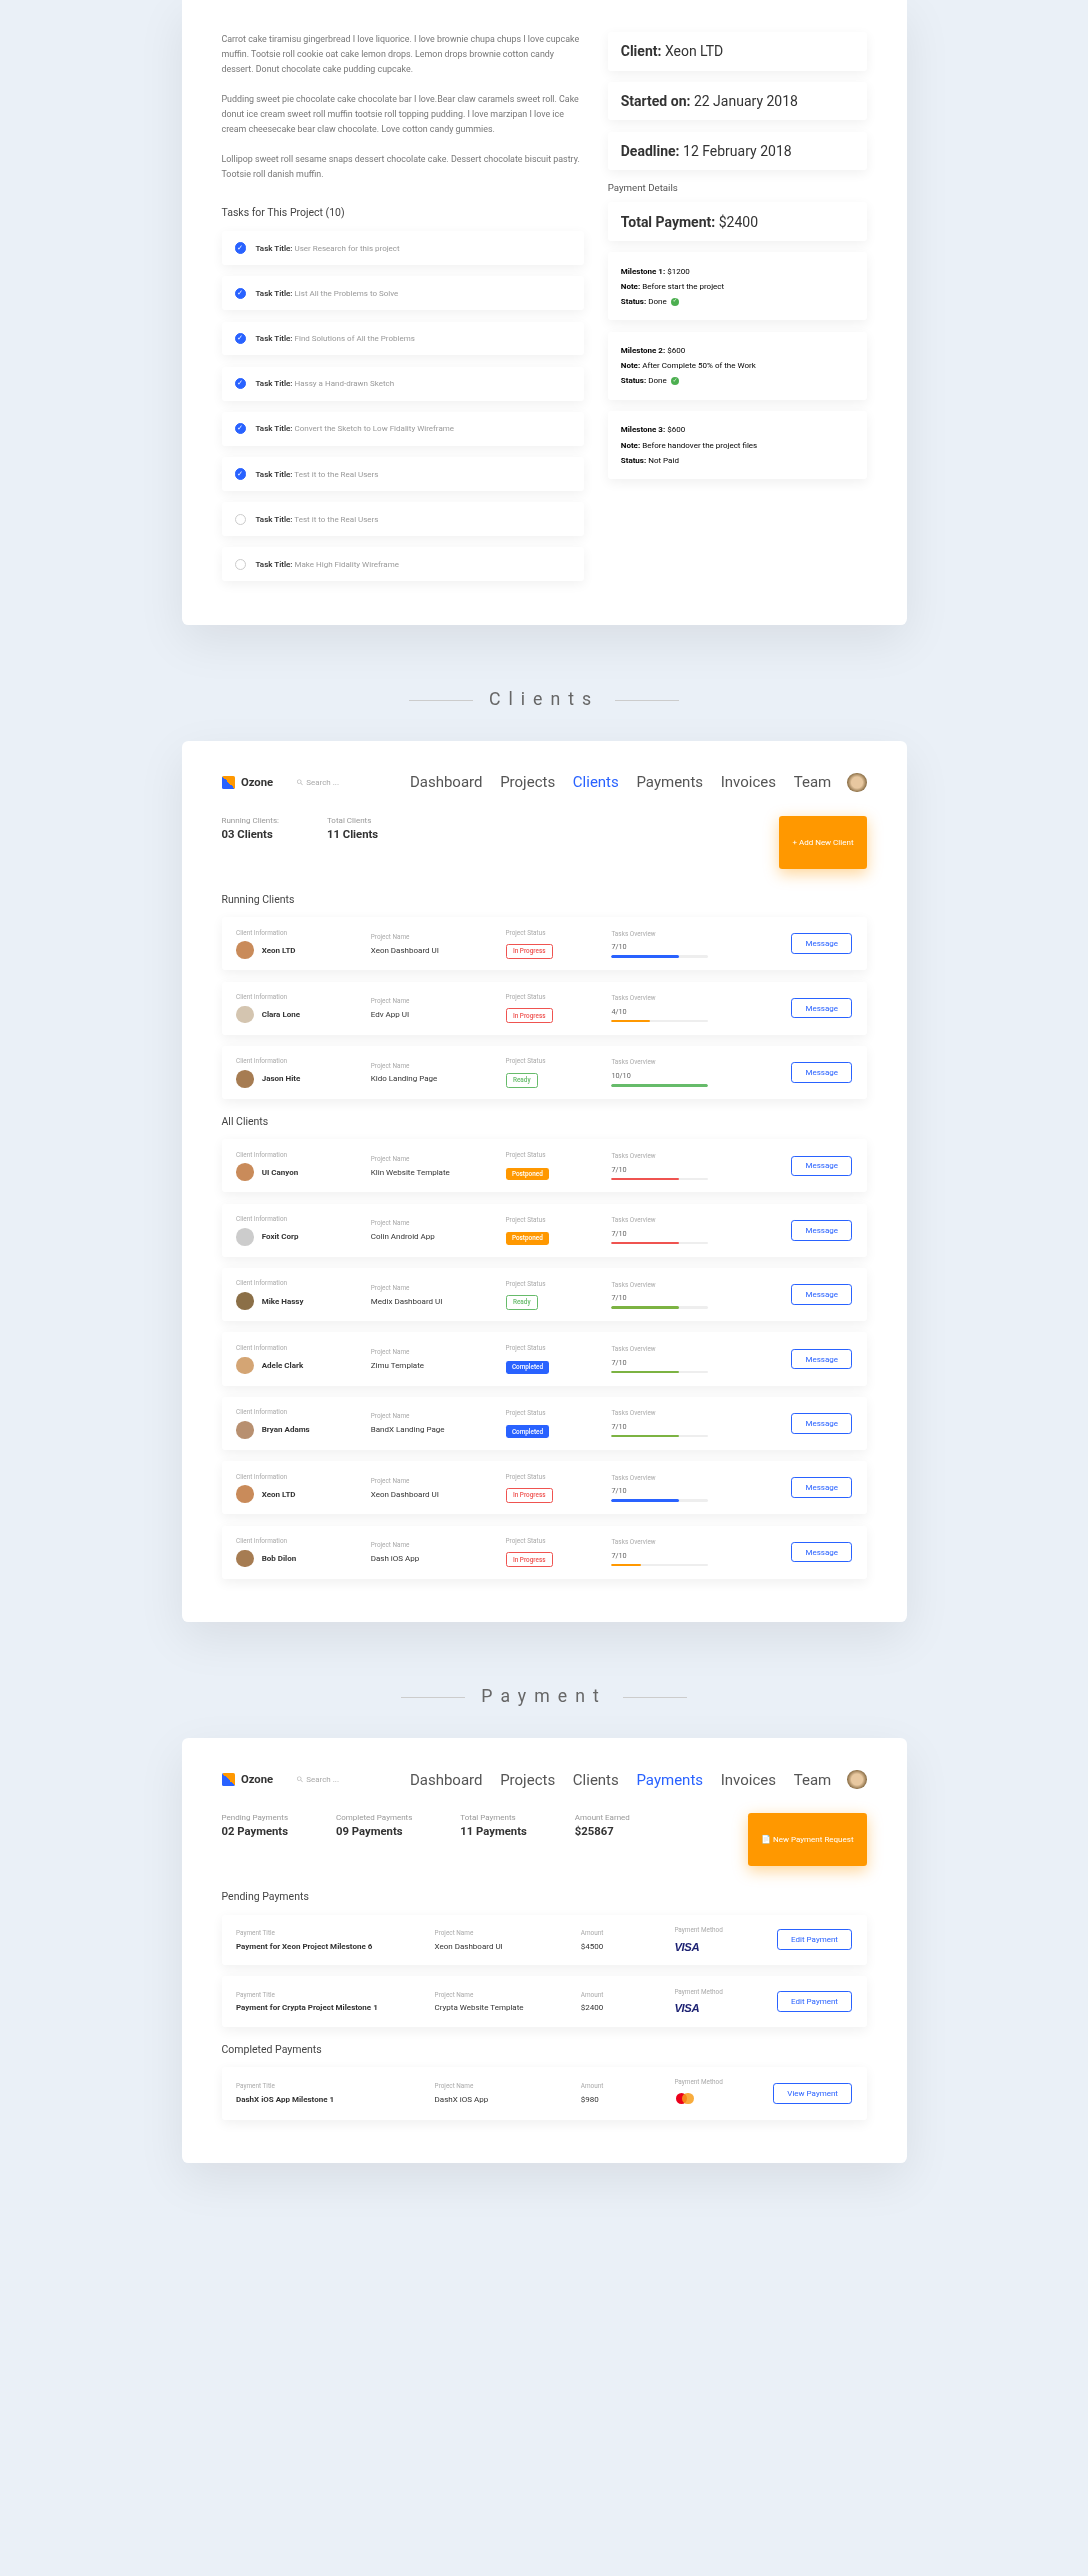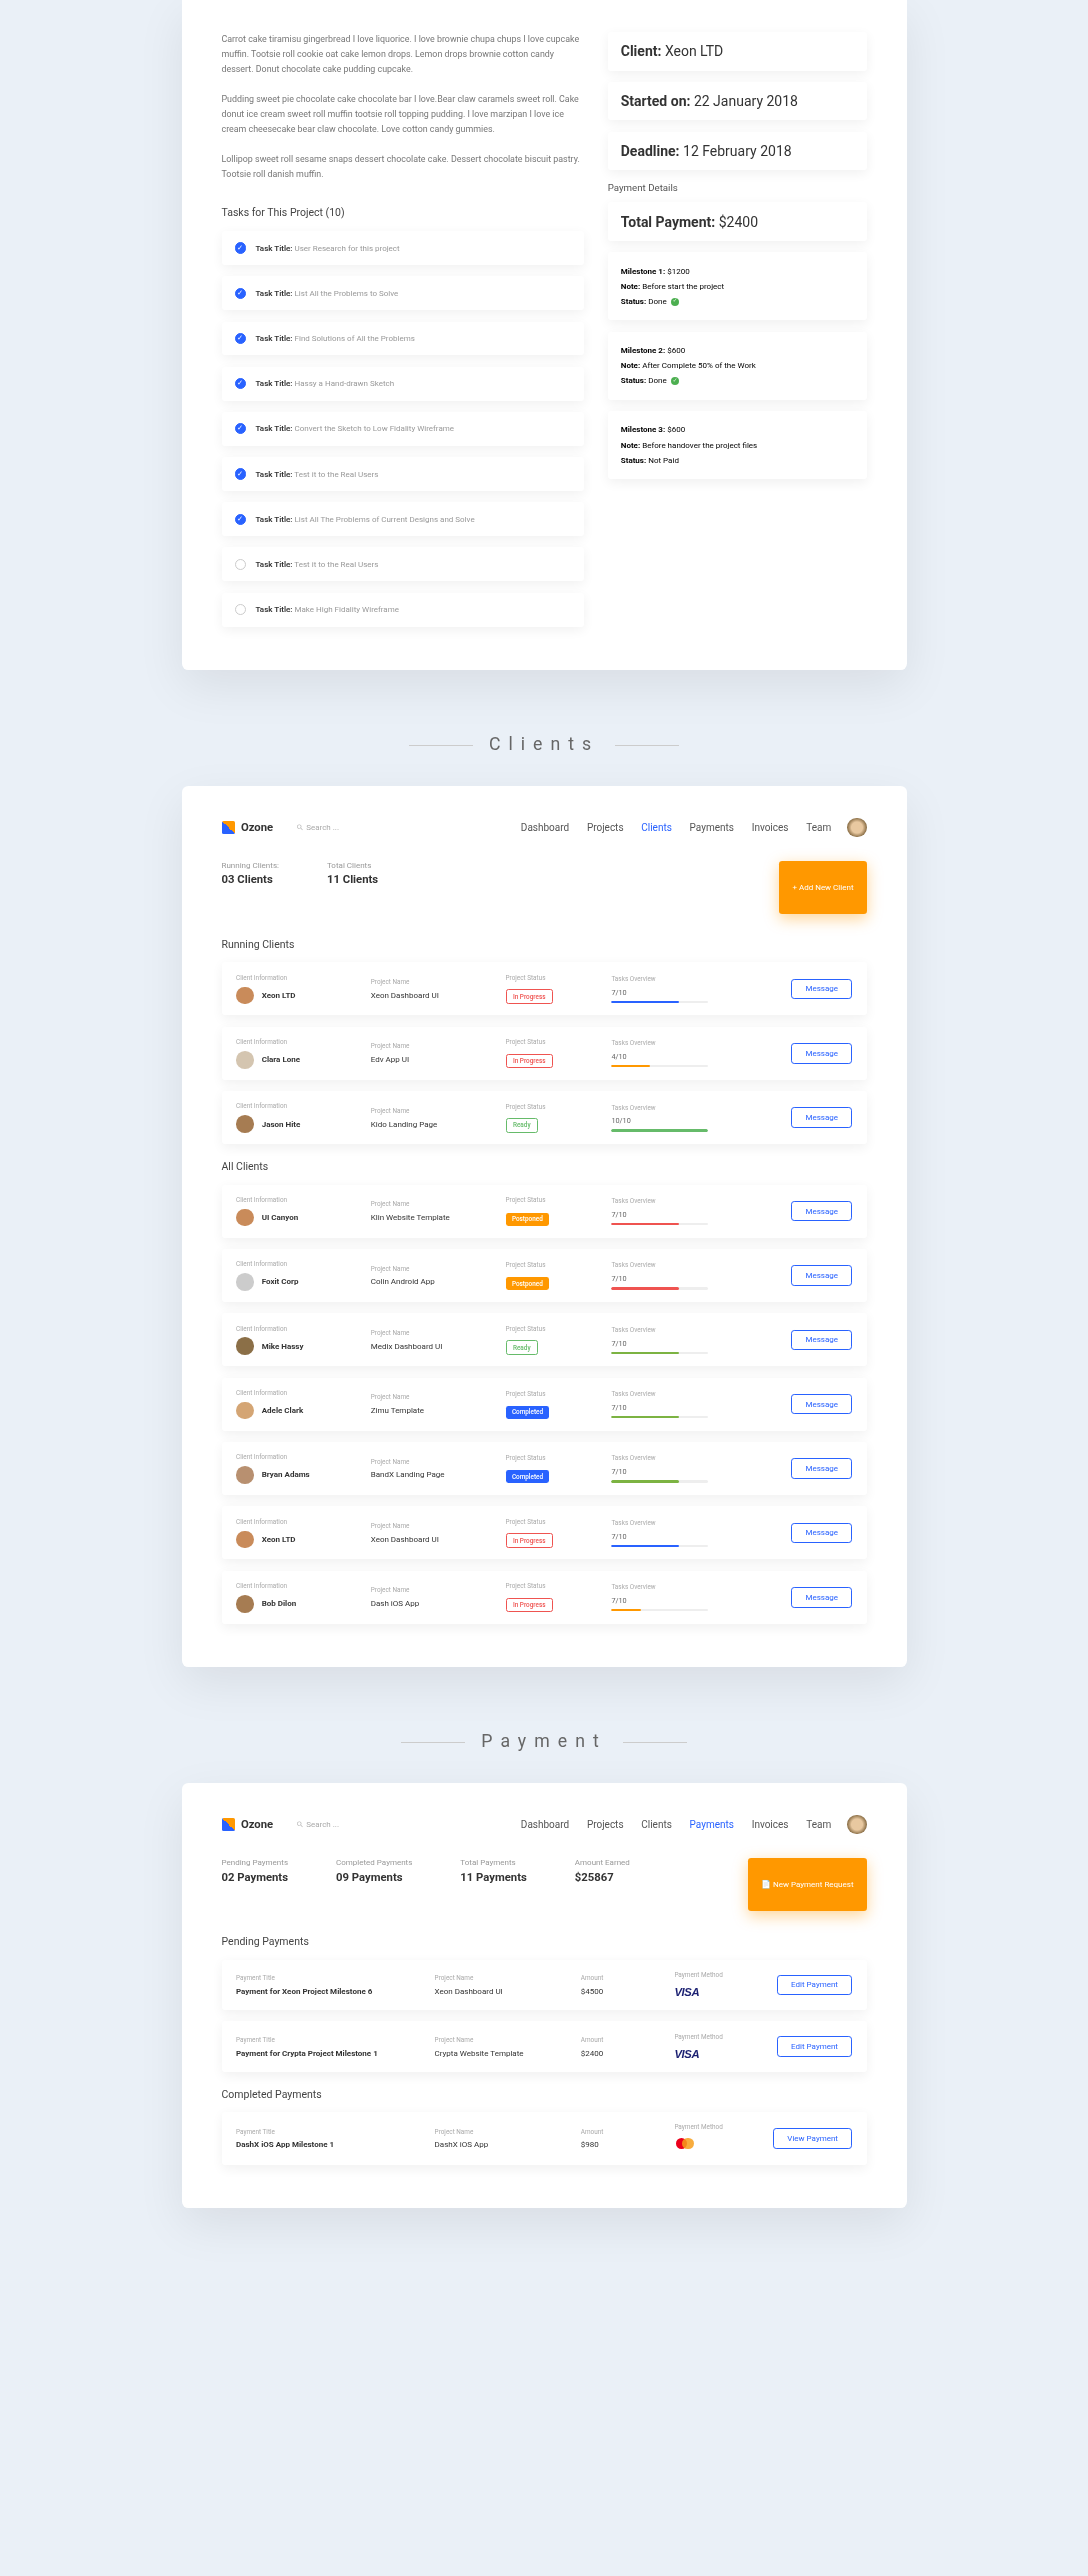--- a/index.html
+++ b/index.html
@@ -22,21 +22,21 @@
 .info-card b{font-weight:700}
 .sub-heading{font-size:9.7px;color:#555;margin:8px 0 9.7px}
 .milestone-card{background:#fff;border-radius:3.2px;box-shadow:0 3.2px 11.3px rgba(0,0,0,.06);padding:11.3px 13px;margin-bottom:11.3px;font-size:8px;line-height:1.9}
 .green-check{display:inline-block;width:8px;height:8px;background:#4caf50;border-radius:50%;position:relative;vertical-align:middle;margin-left:2.4px}
 .green-check::after{content:"✓";color:#fff;font-size:5.6px;position:absolute;top:-2.4px;left:1.6px}
 .app-header{display:flex;align-items:center;padding:0 0 24px}
 .logo{display:flex;align-items:center;gap:6.4px;font-weight:700;font-size:11.3px;color:#333}
 .logo-icon{display:inline-block;width:13px;height:13px;background:linear-gradient(45deg,#2962ff 50%,#ff9800 50%);border-radius:1.6px}
 .search{margin-left:24px;font-size:8px;color:#aaa}
 .search::before{content:"⚲";display:inline-block;transform:rotate(-45deg);margin-right:3.2px;color:#bbb}
-.nav{margin-left:auto;display:flex;gap:17.7px;font-size:10px;color:#555;align-items:flex-end}
+.nav{margin-left:auto;display:flex;gap:17.7px;font-size:15px;color:#555;align-items:flex-end}
 .nav a{text-decoration:none;color:#555;cursor:pointer}
 .nav a.active{color:#2962ff}
 .avatar{width:19.3px;height:19.3px;border-radius:50%;background:#ddd;margin-left:16px;background:radial-gradient(circle,#e8c8a0 40%,#8b6f47 70%)}
 .stats-row{display:flex;gap:48px;align-items:flex-start;margin-bottom:24px}
 .stat-label{font-size:8px;color:#999;margin-bottom:3.2px}
 .stat-val{font-size:11.3px;color:#333;font-weight:700}
 .btn-orange{margin-left:auto;background:#ff9800;color:#fff;border:none;padding:22px 13px;border-radius:3.2px;font-size:8px;cursor:pointer;box-shadow:0 4.8px 14.5px rgba(255,152,0,.4)}
 .list-heading{font-size:10.5px;color:#444;margin:16px 0 11.3px}
 .client-row{background:#fff;border-radius:3.2px;box-shadow:0 3.2px 11.3px rgba(0,0,0,.06);padding:11.3px 14.5px;margin-bottom:11.3px;display:grid;grid-template-columns:1.3fr 1.3fr 1fr 1.6fr 0.8fr;gap:9.7px;align-items:center}
 .col-label{font-size:6.4px;color:#aaa;margin-bottom:4.8px}
@@ -91,24 +91,20 @@
      </div>
           <div class="task-item">
        <span class="task-check done"></span>
        <span><span class="task-label">Task Title:</span> <span class="task-val">Convert the Sketch to Low Fidality Wireframe</span></span>
      </div>
           <div class="task-item">
        <span class="task-check done"></span>
        <span><span class="task-label">Task Title:</span> <span class="task-val">Test it to the Real Users</span></span>
      </div>
           <div class="task-item">
-       <span class="task-check done"></span>
-       <span><span class="task-label">Task Title:</span> <span class="task-val">List All The Problems of Current Designs and Solve</span></span>
-     </div>
-          <div class="task-item">
        <span class="task-check "></span>
        <span><span class="task-label">Task Title:</span> <span class="task-val">Test it to the Real Users</span></span>
      </div>
           <div class="task-item">
        <span class="task-check "></span>
        <span><span class="task-label">Task Title:</span> <span class="task-val">Make High Fidality Wireframe</span></span>
      </div>
         </div>
     </div>
     <div class="right-col">

